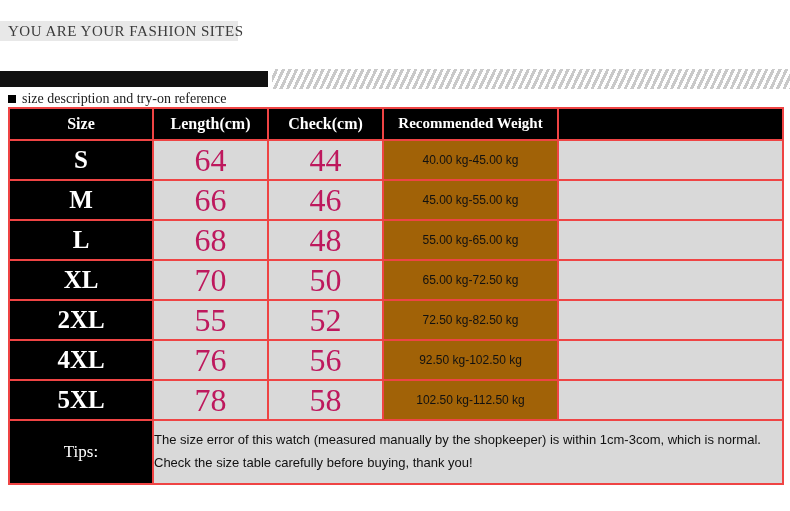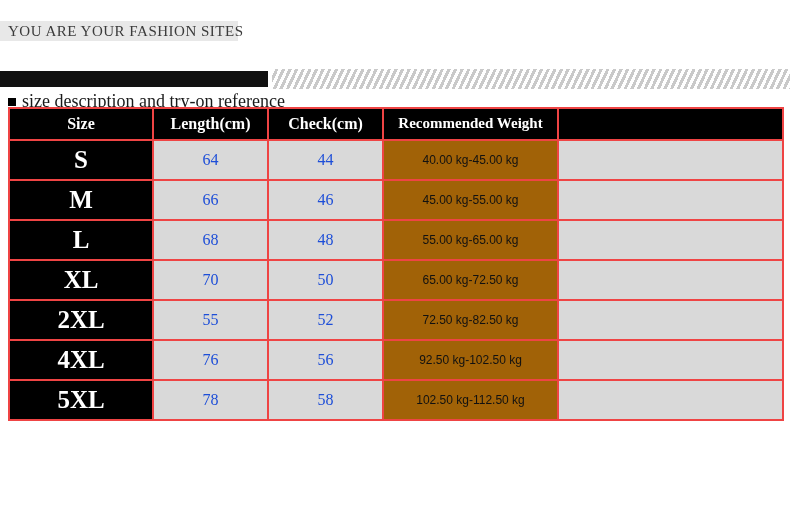--- a/index.html
+++ b/index.html
@@ -80,21 +80,21 @@
       #c9c9c9 3px,
       #c9c9c9 6px
     );
     z-index: 1;
   }
   .subtitle-row {
     position: absolute;
     left: 8px;
     top: 78px;
     font-family: "Liberation Serif", serif;
-    font-size: 18px;
+    font-size: 14px;
     color: #1a1a1a;
     display: flex;
     align-items: center;
     gap: 6px;
   }
   .sq {
     display: inline-block;
     width: 8px;
     height: 8px;
     background: #000000;
@@ -141,24 +141,24 @@
   td.cell-size {
     background: #000000;
     color: #ffffff;
     text-align: center;
     font-family: "Liberation Serif", serif;
     font-weight: bold;
     font-size: 25px;
   }
   td.cell-num {
     background: #d9d9d9;
-    color: #1d4ed8;
-    text-align: center;
-    font-family: "Liberation Serif", serif;
-    font-size: 16px;
+    color: #be185d;
+    text-align: center;
+    font-family: "Liberation Serif", serif;
+    font-size: 32px;
   }
   td.cell-weight {
     background: #a16207;
     color: #111111;
     text-align: center;
     font-family: "Liberation Sans", sans-serif;
     font-size: 12px;
   }
   td.cell-blank {
     background: #d9d9d9;
@@ -261,17 +261,24 @@
           <td class="cell-weight">92.50 kg-102.50 kg</td>
           <td class="cell-blank"></td>
         </tr>
         <tr>
           <td class="cell-size">5XL</td>
           <td class="cell-num">78</td>
           <td class="cell-num">58</td>
           <td class="cell-weight">102.50 kg-112.50 kg</td>
           <td class="cell-blank"></td>
         </tr>
+        <tr class="tips-row">
+          <td class="tips-label">Tips:</td>
+          <td class="tips-text" colspan="4">
+            <span class="tips-line">The size error of this watch (measured manually by the shopkeeper) is within 1cm-3com, which is normal.</span>
+            <span class="tips-line">Check the size table carefully before buying, thank you!</span>
+          </td>
+        </tr>
       </tbody>
     </table>
   </div>
 
 </div>
 
 </body></html>

